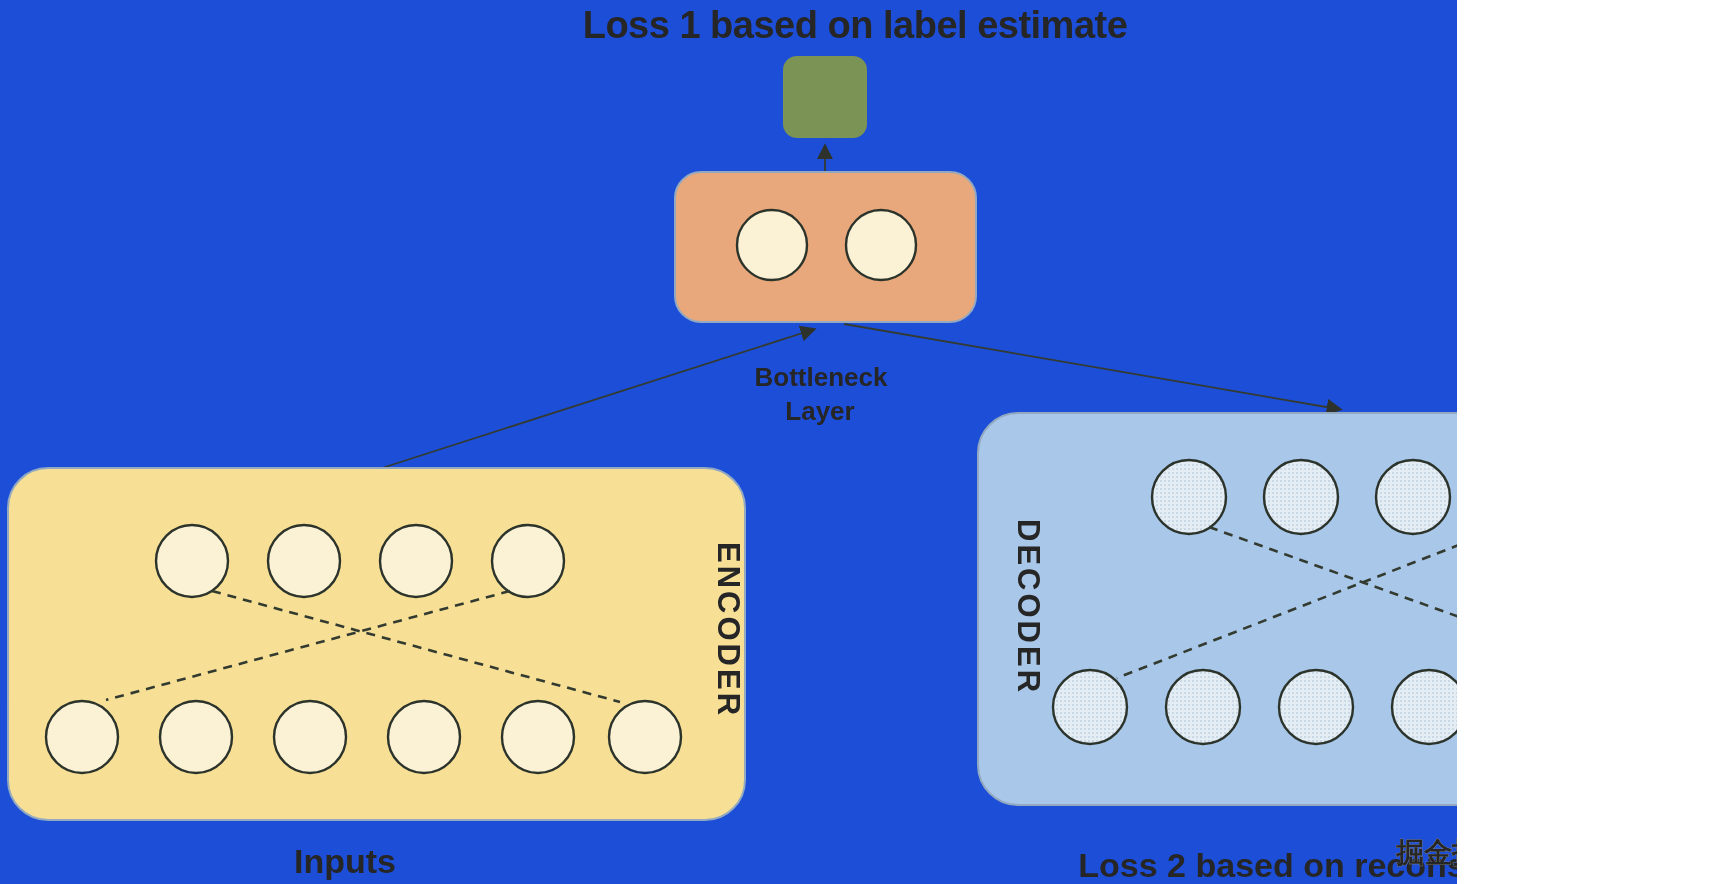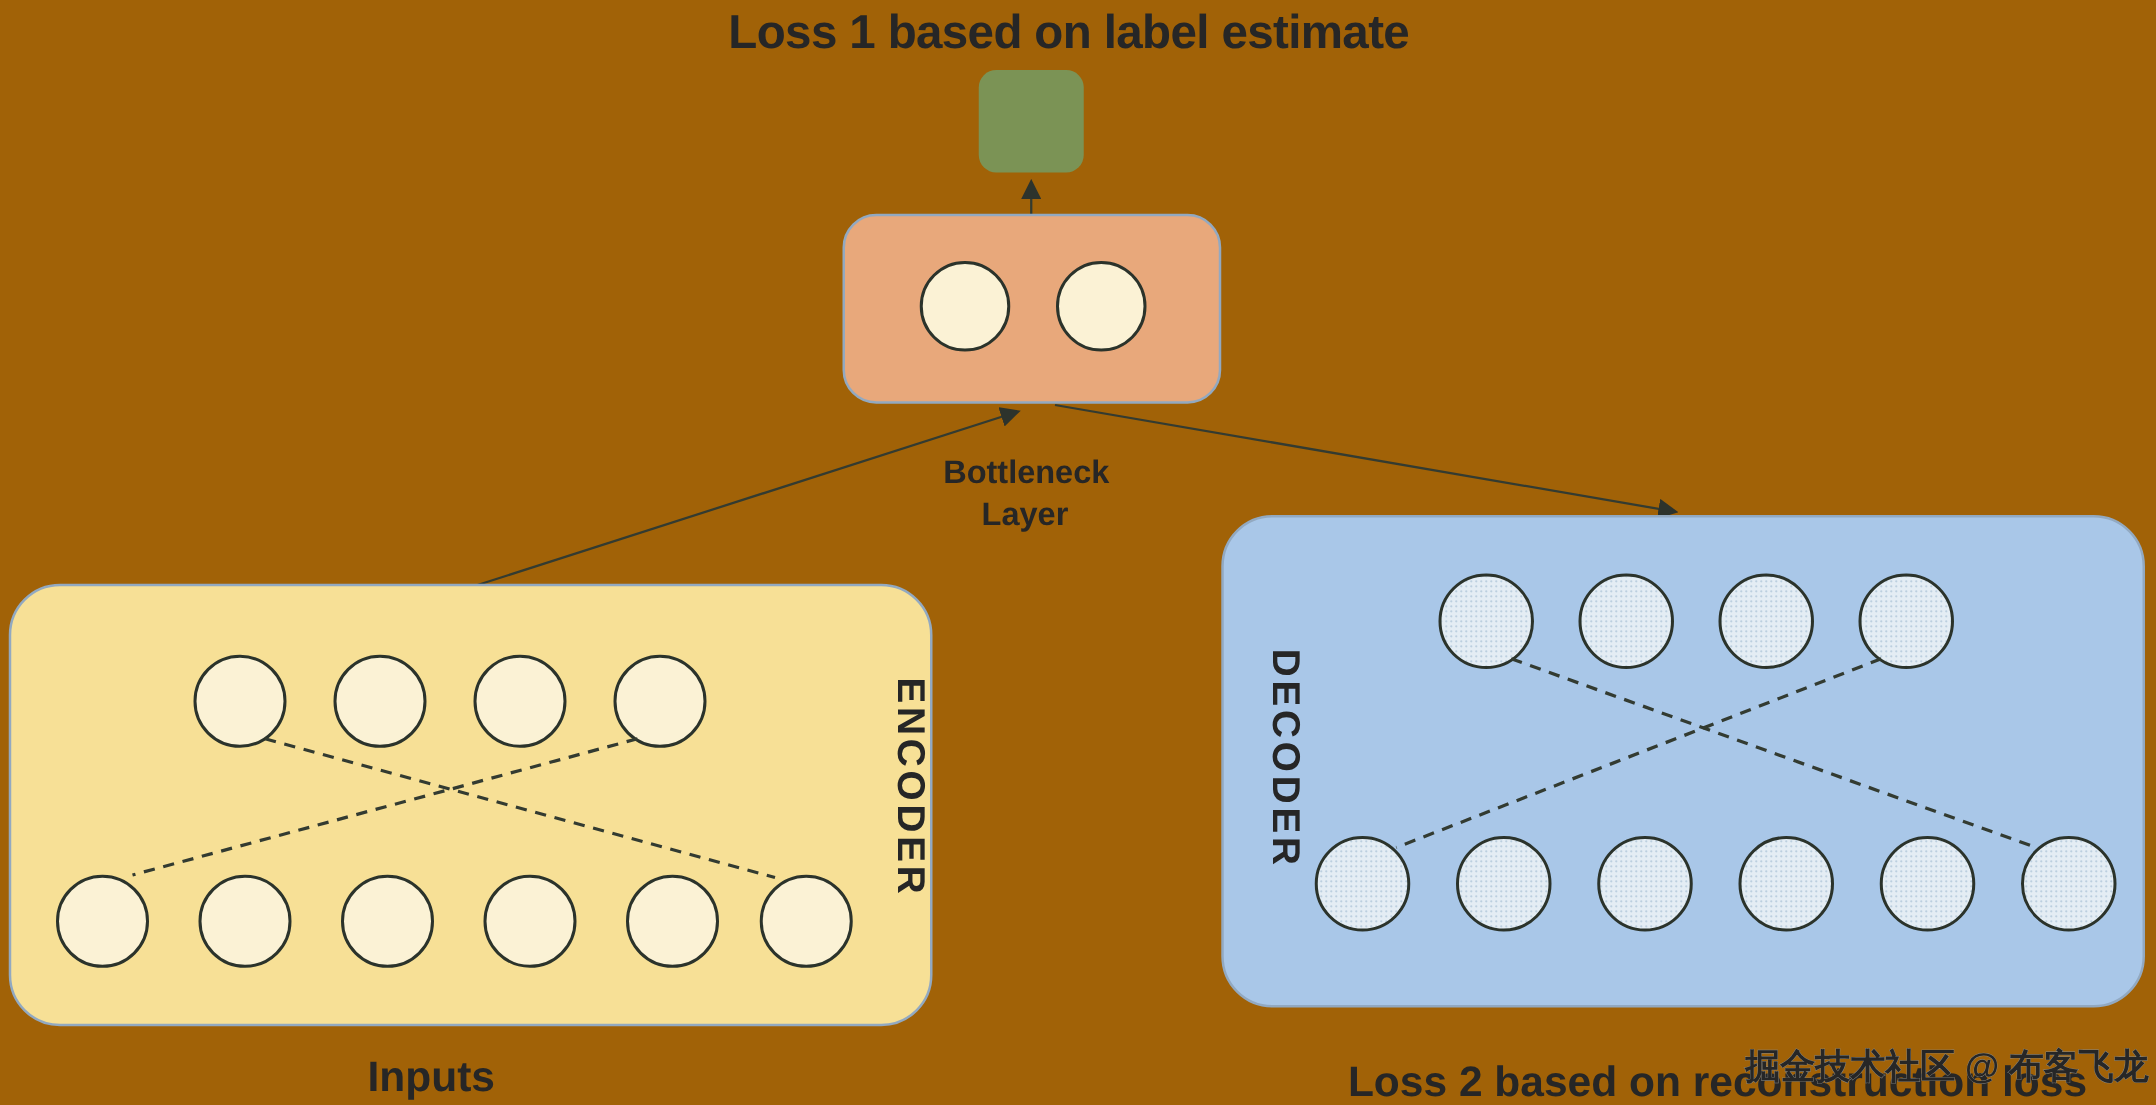--- a/index.html
+++ b/index.html
@@ -1,16 +1,16 @@
 <!DOCTYPE html>
 <html><head>
 <meta charset="utf-8">
 <style>
   html,body{margin:0;padding:0;background:#ffffff;}
-  .stage{position:relative;width:1725px;height:884px;background:#a16207;overflow:hidden;}
+  .stage{position:relative;width:1457px;height:884px;background:#1d4ed8;overflow:hidden;}
   svg{display:block;}
   text{font-family:"Liberation Sans","DejaVu Sans",sans-serif;fill:#262626;}
   .title-text{font-size:38px;font-weight:700;letter-spacing:-0.5px;}
   .big-label{font-size:34px;font-weight:700;}
   .mid-label{font-size:26px;font-weight:700;}
   .block-label{font-size:31px;font-weight:700;letter-spacing:3px;}
   .watermark-text{font-size:28px;font-weight:700;stroke:#8a8a85;stroke-width:0.6px;paint-order:stroke;}
   .box{stroke:#92a9c1;stroke-width:2;}
   .node{stroke:#2b332b;stroke-width:2.4;}
   .edge{stroke:#333b31;stroke-width:1.8;fill:none;}

